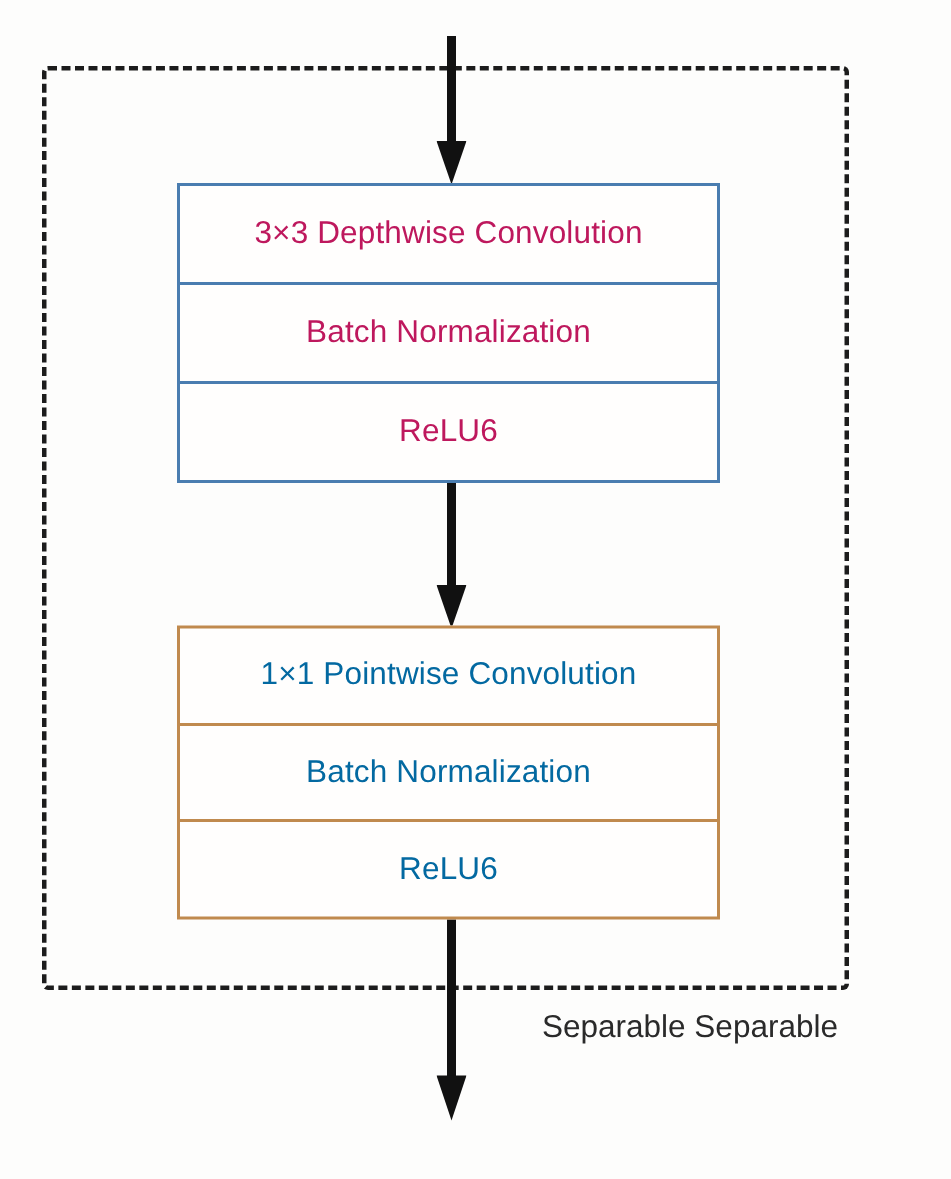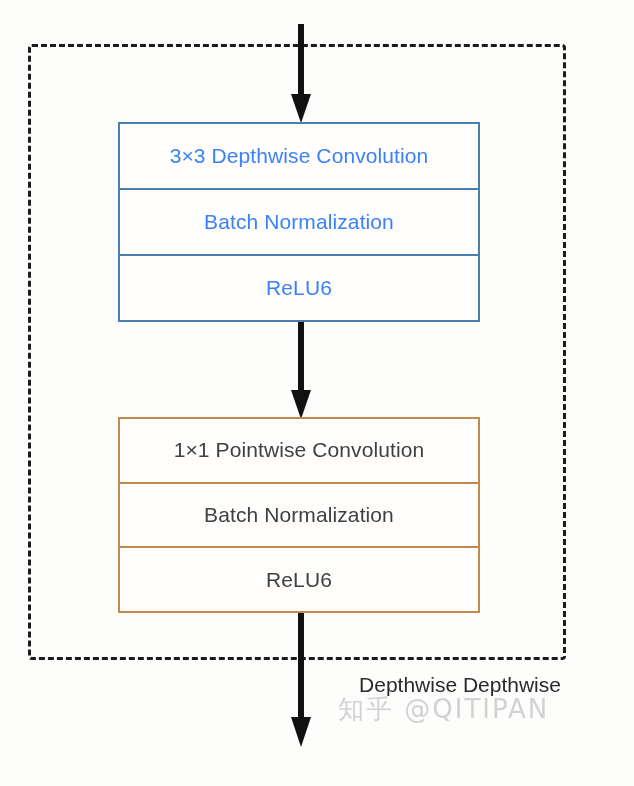--- a/index.html
+++ b/index.html
@@ -59,25 +59,25 @@
     flex: 1 1 0;
     display: flex;
     align-items: center;
     justify-content: center;
     font-size: 21px;
     letter-spacing: 0.1px;
     white-space: nowrap;
     box-sizing: border-box;
   }
   .block-blue .row {
-    color: #3b82f6;
+    color: #be185d;
     border-bottom: 2px solid #4a7db0;
   }
   .block-orange .row {
-    color: #404040;
+    color: #0369a1;
     border-bottom: 2px solid #c08a4e;
   }
   .block-blue .row:last-child,
   .block-orange .row:last-child {
     border-bottom: none;
     border-radius: 20px;
   }
 
   
   .arrow {
@@ -165,18 +165,17 @@
   </div>
 
   <div class="arrow arrow-bottom">
     <svg width="20" height="137" viewBox="0 0 20 137" xmlns="http://www.w3.org/2000/svg" aria-hidden="true">
       <line x1="10" y1="0" x2="10" y2="112" stroke="#111111" stroke-width="6"></line>
       <polygon points="10,136 0,106 20,106" fill="#111111"></polygon>
     </svg>
   </div>
 
   <div class="caption">
-    <span class="caption-line">Depthwise Depthwise</span>
+    <span class="caption-line">Separable Separable</span>
   </div>
 
-  <div class="watermark">知乎 @QITIPAN</div>
 
 </div>
 
 </body></html>

